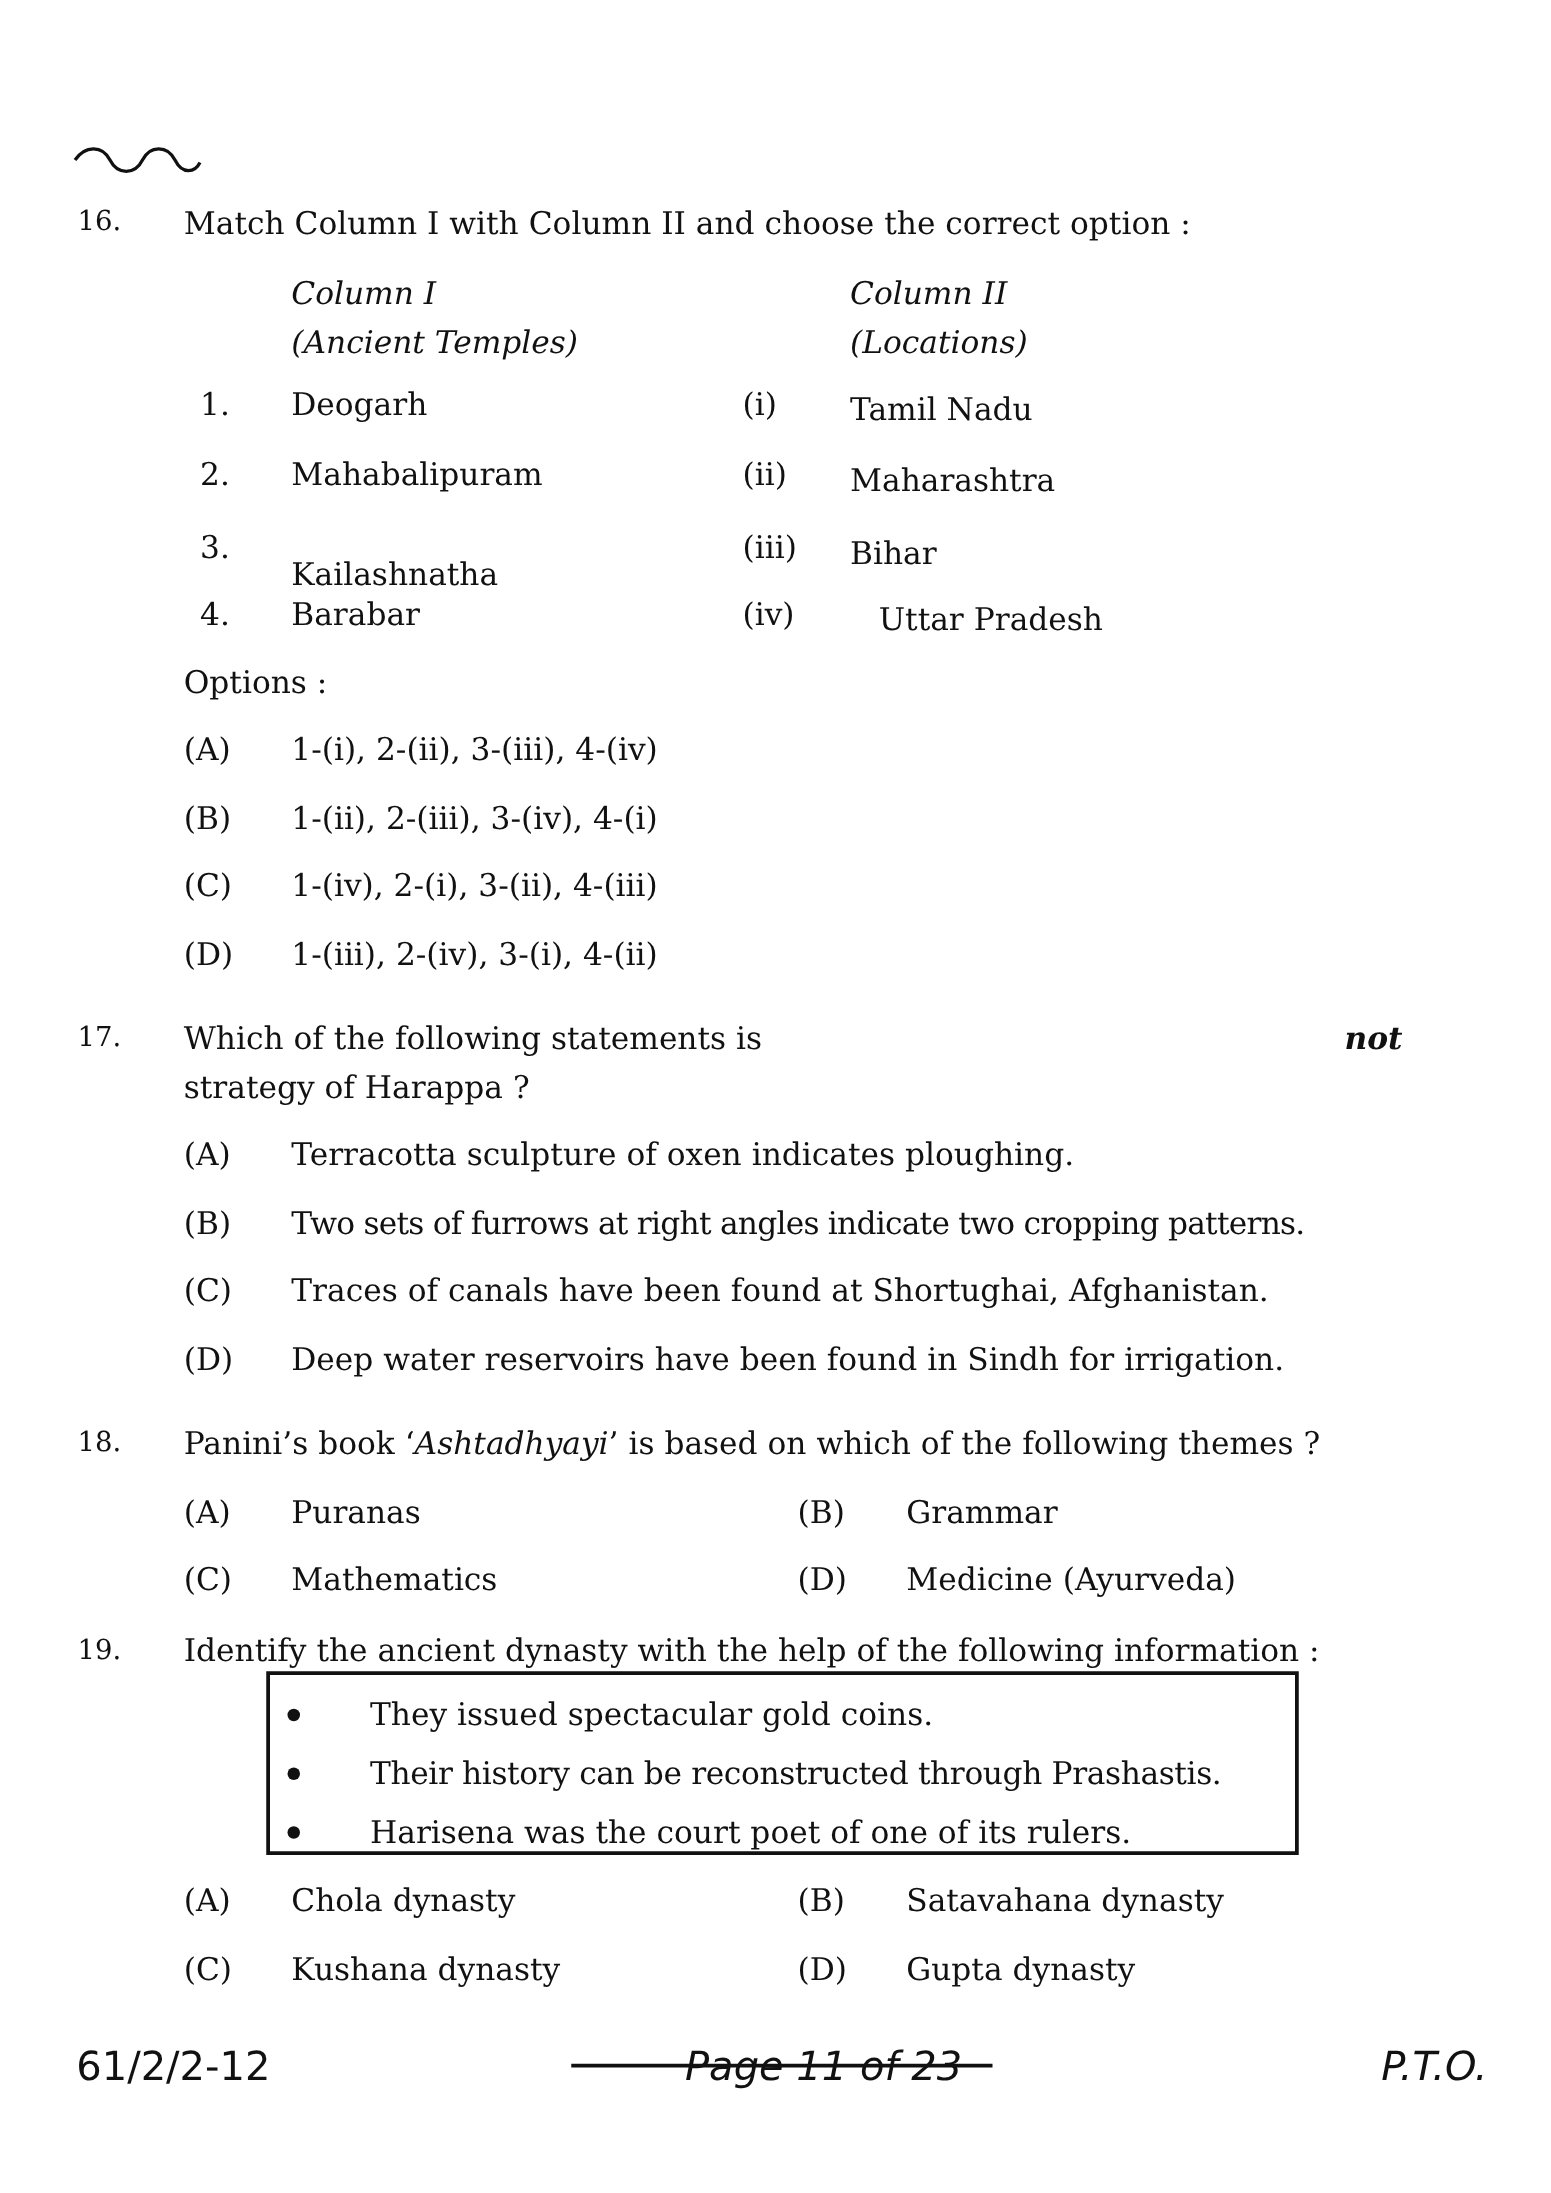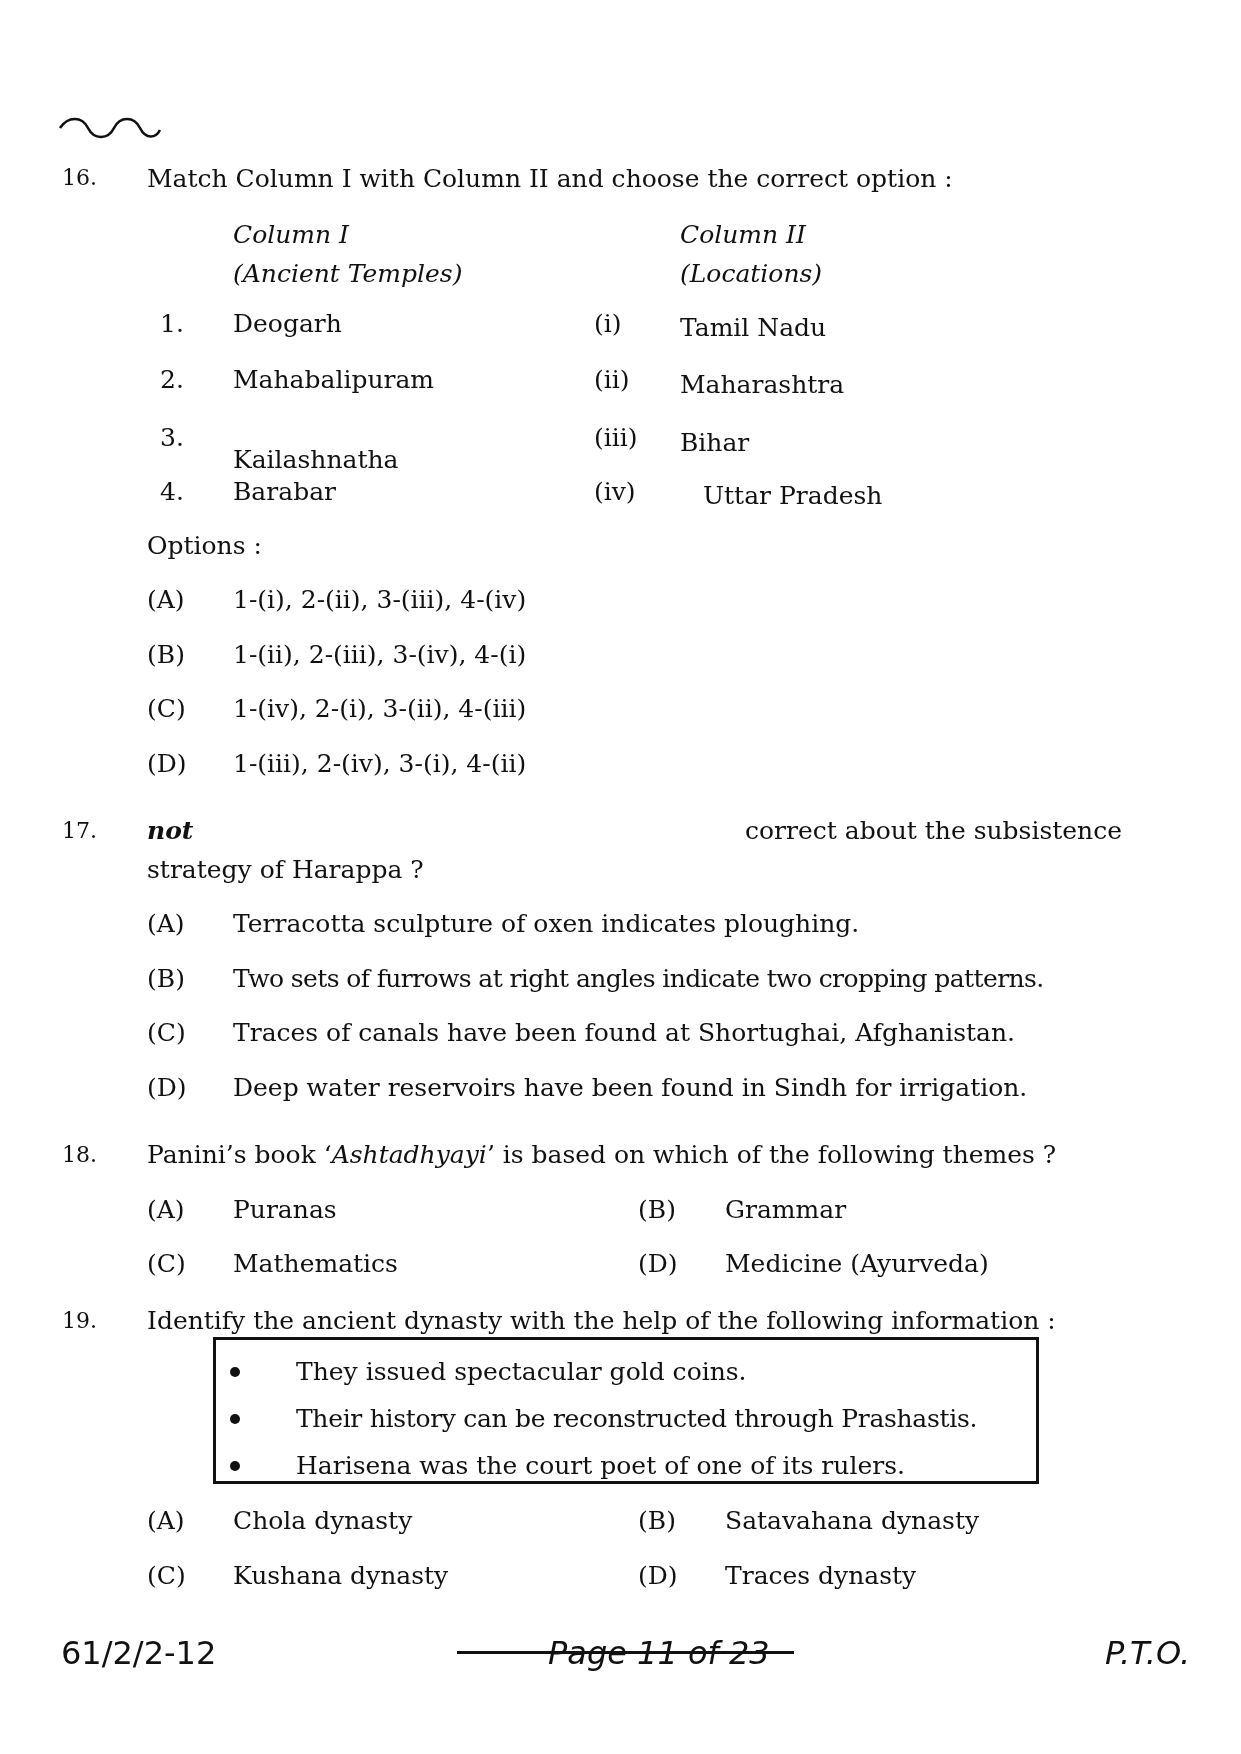--- a/index.html
+++ b/index.html
@@ -72,22 +72,22 @@
   </div>
   <div>
     <span class="abs t" style="left:147px;top:751px;">(D)</span>
     <span class="abs t" style="left:233px;top:751px;">1-(iii), 2-(iv), 3-(i), 4-(ii)</span>
   </div>
 </div>
 
 <div>
   <span class="abs qn" style="left:62px;top:818px;">17.</span>
   <div class="abs t" style="left:147px;top:818px;width:975px;display:flex;justify-content:space-between;">
+    <span>Which of the following statements is</span>
     <b><i>not</i></b>
-    <span>correct about the subsistence</span>
   </div>
   <span class="abs t" style="left:147px;top:857px;">strategy of Harappa ?</span>
 
   <div>
     <span class="abs t" style="left:147px;top:911px;">(A)</span>
     <span class="abs t" style="left:233px;top:911px;">Terracotta sculpture of oxen indicates ploughing.</span>
   </div>
   <div>
     <span class="abs t" style="left:147px;top:966px;">(B)</span>
     <span class="abs t" style="left:233px;top:966px;letter-spacing:-0.6px;">Two sets of furrows at right angles indicate two cropping patterns.</span>
@@ -151,21 +151,21 @@
   <div>
     <span class="abs t" style="left:638px;top:1508px;">(B)</span>
     <span class="abs t" style="left:725px;top:1508px;">Satavahana dynasty</span>
   </div>
   <div>
     <span class="abs t" style="left:147px;top:1563px;">(C)</span>
     <span class="abs t" style="left:233px;top:1563px;">Kushana dynasty</span>
   </div>
   <div>
     <span class="abs t" style="left:638px;top:1563px;">(D)</span>
-    <span class="abs t" style="left:725px;top:1563px;">Traces dynasty</span>
+    <span class="abs t" style="left:725px;top:1563px;">Gupta dynasty</span>
   </div>
 </div>
 
 <div>
   <span class="abs foot" style="left:61px;top:1634px;">61/2/2-12</span>
   <span class="abs foot footc" style="left:548px;top:1634px;">Page 11 of 23</span>
   <div class="rule" style="left:457px;top:1651px;width:0;"></div>
 
   <div class="rule" style="left:457px;top:1651px;width:337px;"></div>
   <span class="abs foot footc" style="left:1105px;top:1634px;text-align:center;">P.T.O.</span>

